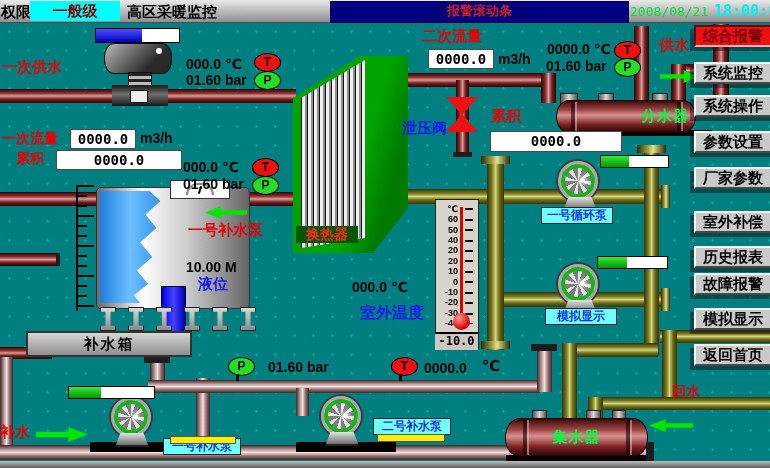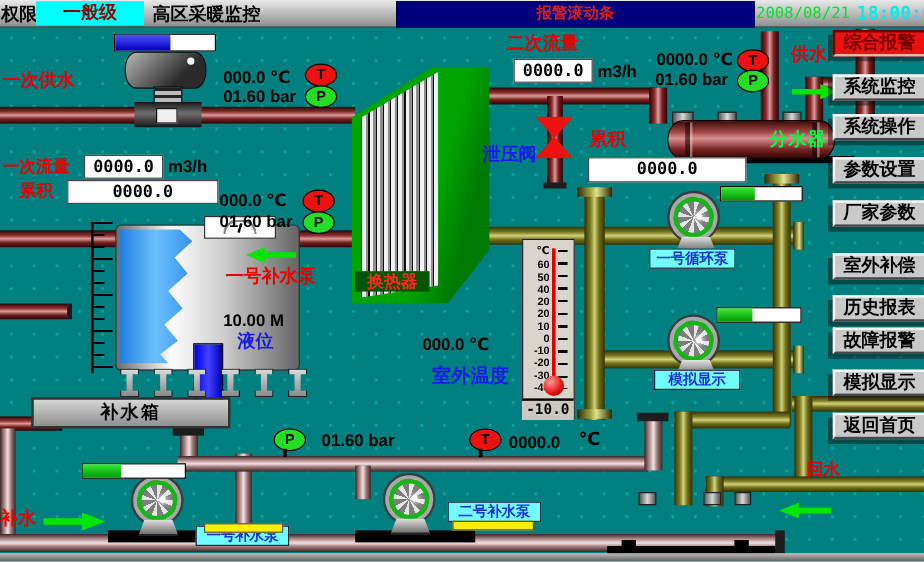--- a/index.html
+++ b/index.html
@@ -168,20 +168,25 @@
   <div class="abs nozzle" style="left:598px;top:93px;width:14px;height:9px"></div>
   <div class="abs nozzle" style="left:652px;top:93px;width:14px;height:9px"></div>
   <div class="abs cyl" style="left:556px;top:100px;width:140px;height:33px">
     <div class="ring" style="left:14px"></div>
       <div class="ring" style="right:14px"></div>
     <div class="cyl-label" style="justify-content:flex-end;padding-right:6px">分水器</div>
   </div>
   <div class="abs nozzle" style="left:532px;top:410px;width:13px;height:9px"></div>
   <div class="abs nozzle" style="left:586px;top:410px;width:13px;height:9px"></div>
   <div class="abs nozzle" style="left:612px;top:410px;width:12px;height:9px"></div>
+  <div class="abs cyl" style="left:505px;top:418px;width:143px;height:39px">
+    <div class="ring" style="left:17px"></div>
+      <div class="ring" style="right:17px"></div>
+    <div class="cyl-label">集水器</div>
+  </div>
 
   <div class="abs" style="left:290px;top:52px;width:122px;height:203px">
     <div id="hx-body"></div>
     <div id="hx-plates"></div>
     <div id="hx-label">换热器</div>
   </div>
 
   <div class="abs tri-d" style="left:446px;top:97px;width:32px;height:18px"></div>
   <div class="abs tri-u" style="left:446px;top:114px;width:32px;height:18px"></div>
   <div class="abs blue-lbl" style="left:402px;top:119px">泄压阀</div>

